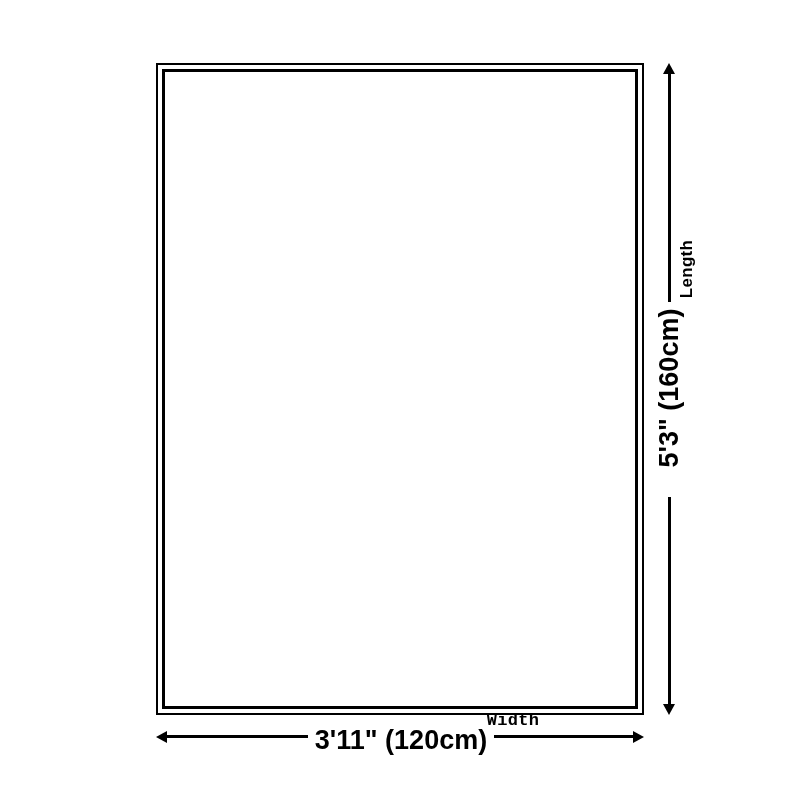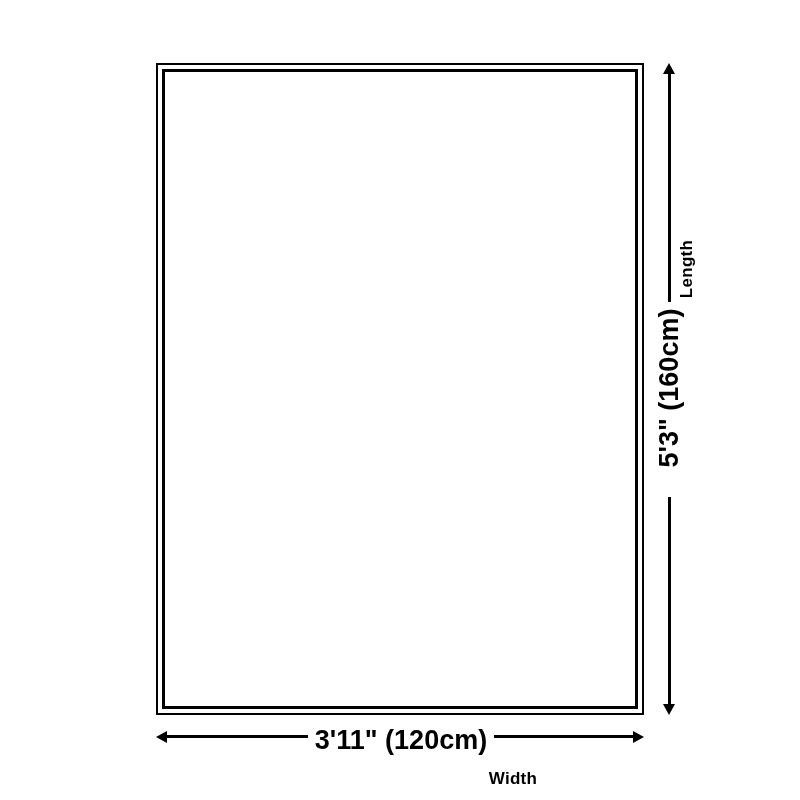--- a/index.html
+++ b/index.html
@@ -106,15 +106,15 @@
   <div class="dim-text vertical big" style="left:669px; top:388px;">5'3" (160cm)</div>
 
   <div>
     <div class="tri left" style="left:156px; top:731px;"></div>
     <div class="seg h" style="left:166px; top:735px; width:142px;"></div>
     <div class="seg h" style="left:494px; top:735px; width:140px;"></div>
     <div class="tri right" style="left:633px; top:731px;"></div>
   </div>
 
   <div class="dim-text big" style="left:401px; top:740px;">3'11" (120cm)</div>
-  <div class="dim-text small" style="left:513px; top:778px;">Width</div>
+  <div class="dim-text small" style="left:513px; top:720px;font-family:Liberation Mono, monospace;">Width</div>
 
 </div>
 
 </body></html>

